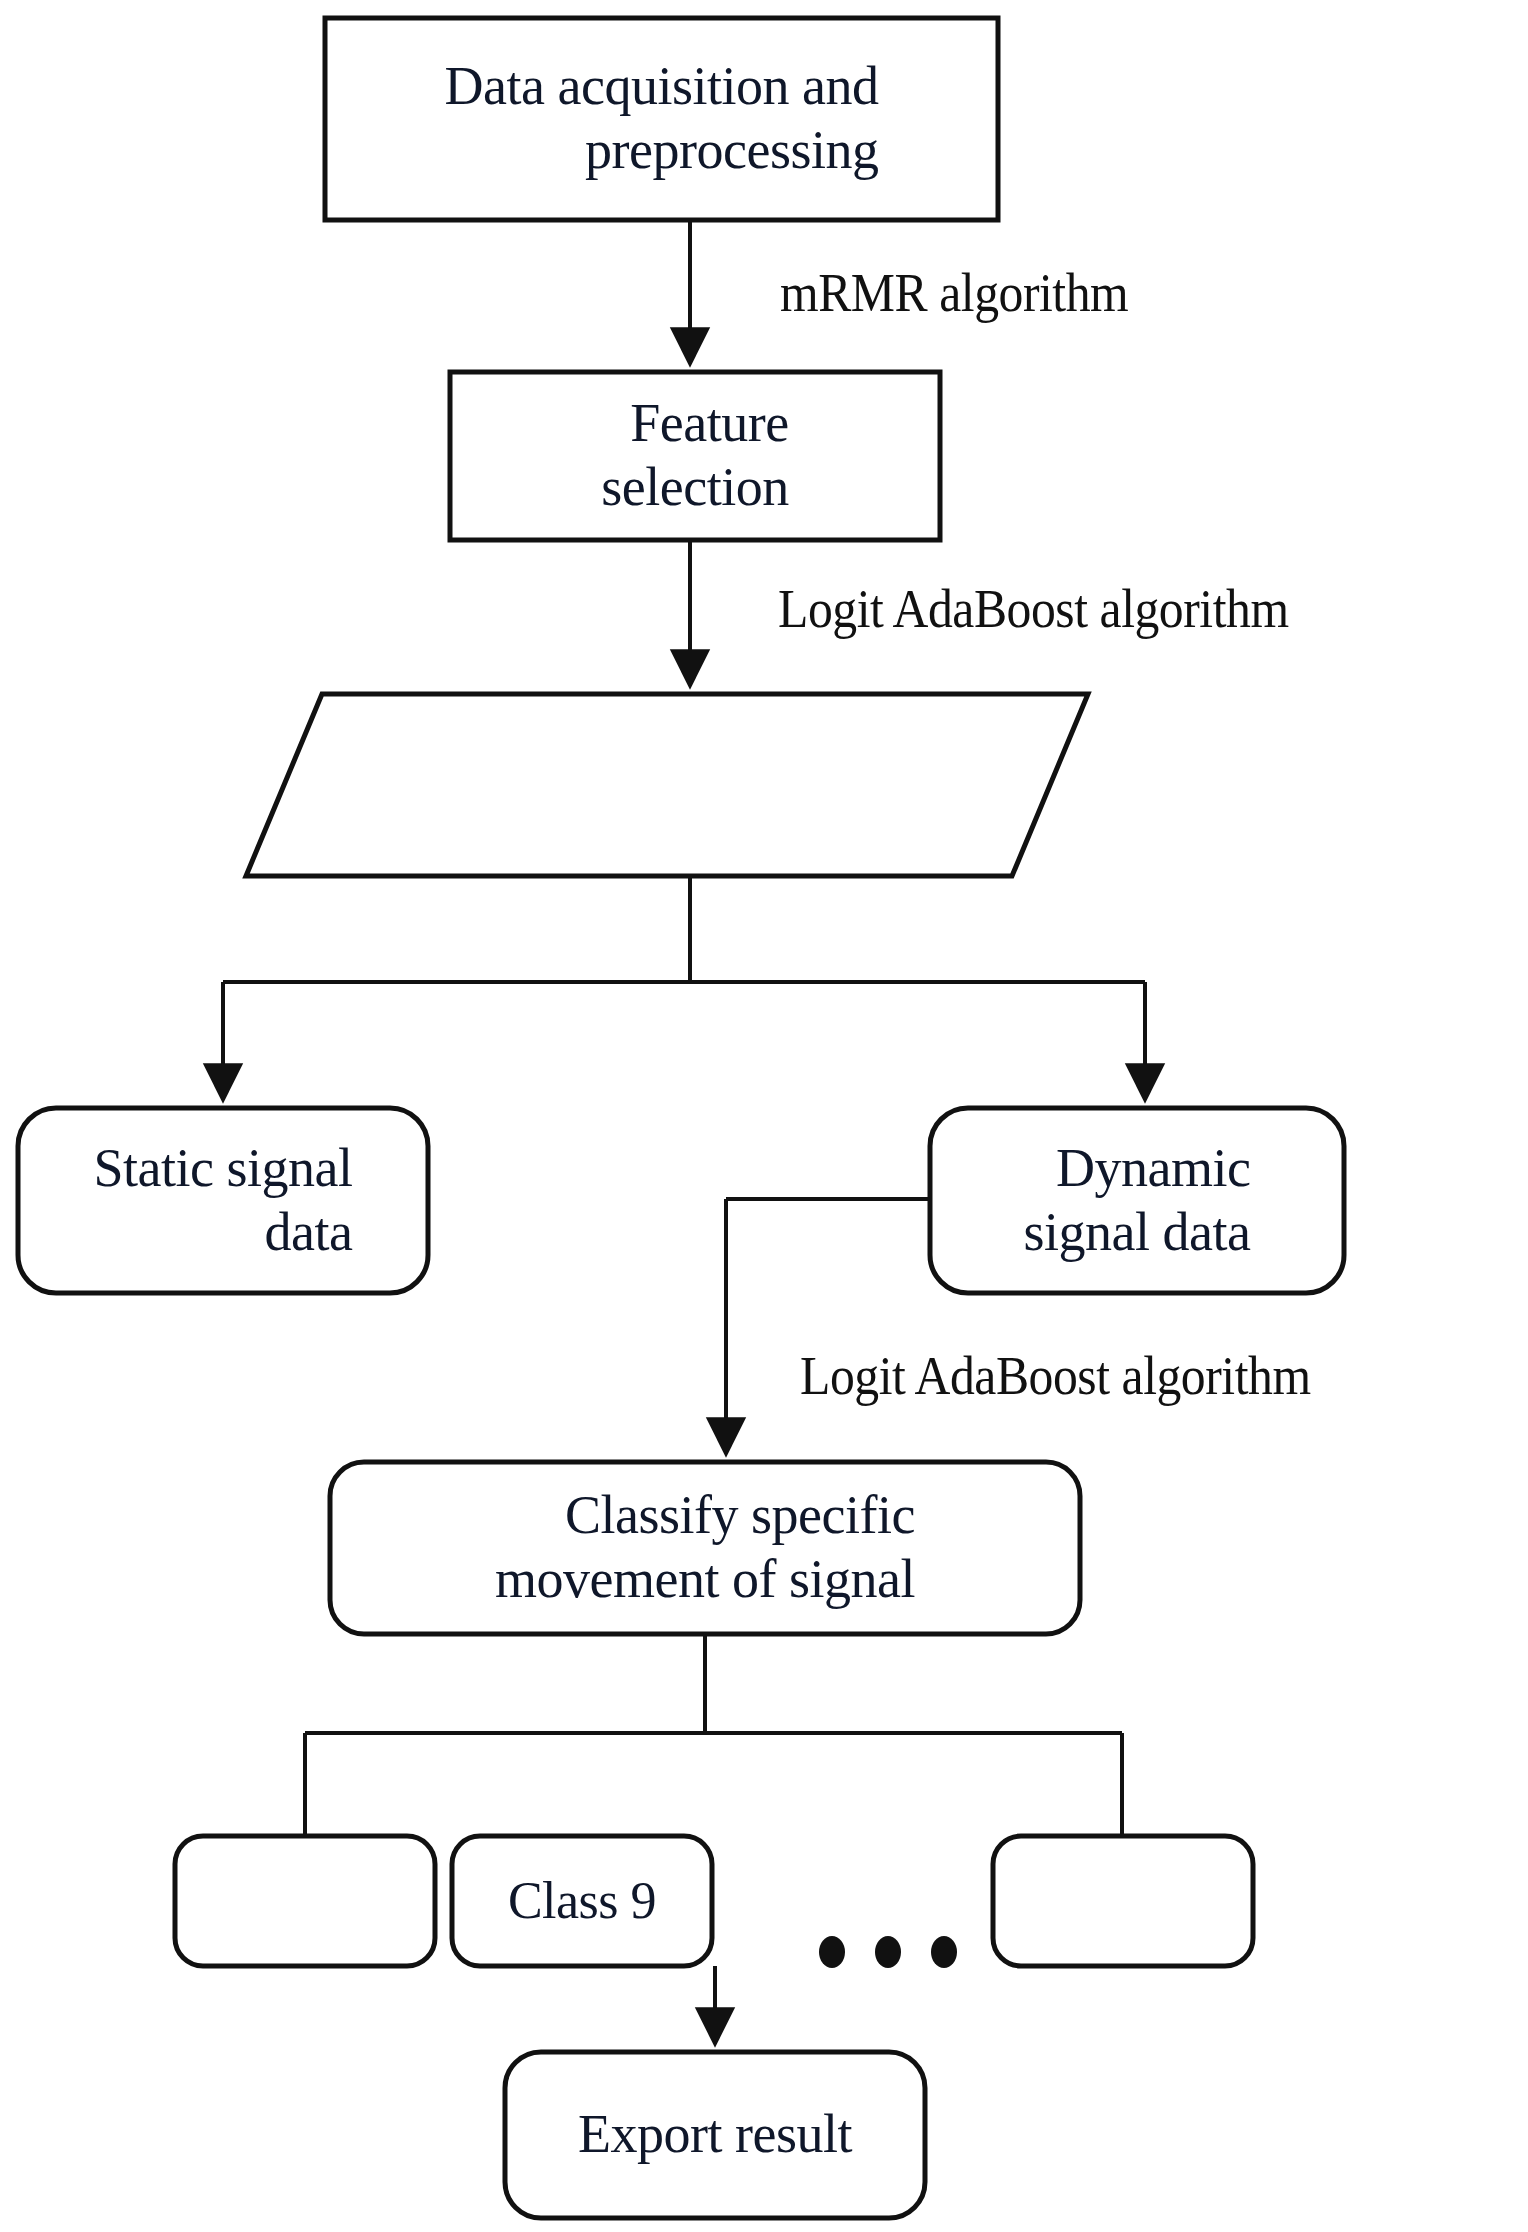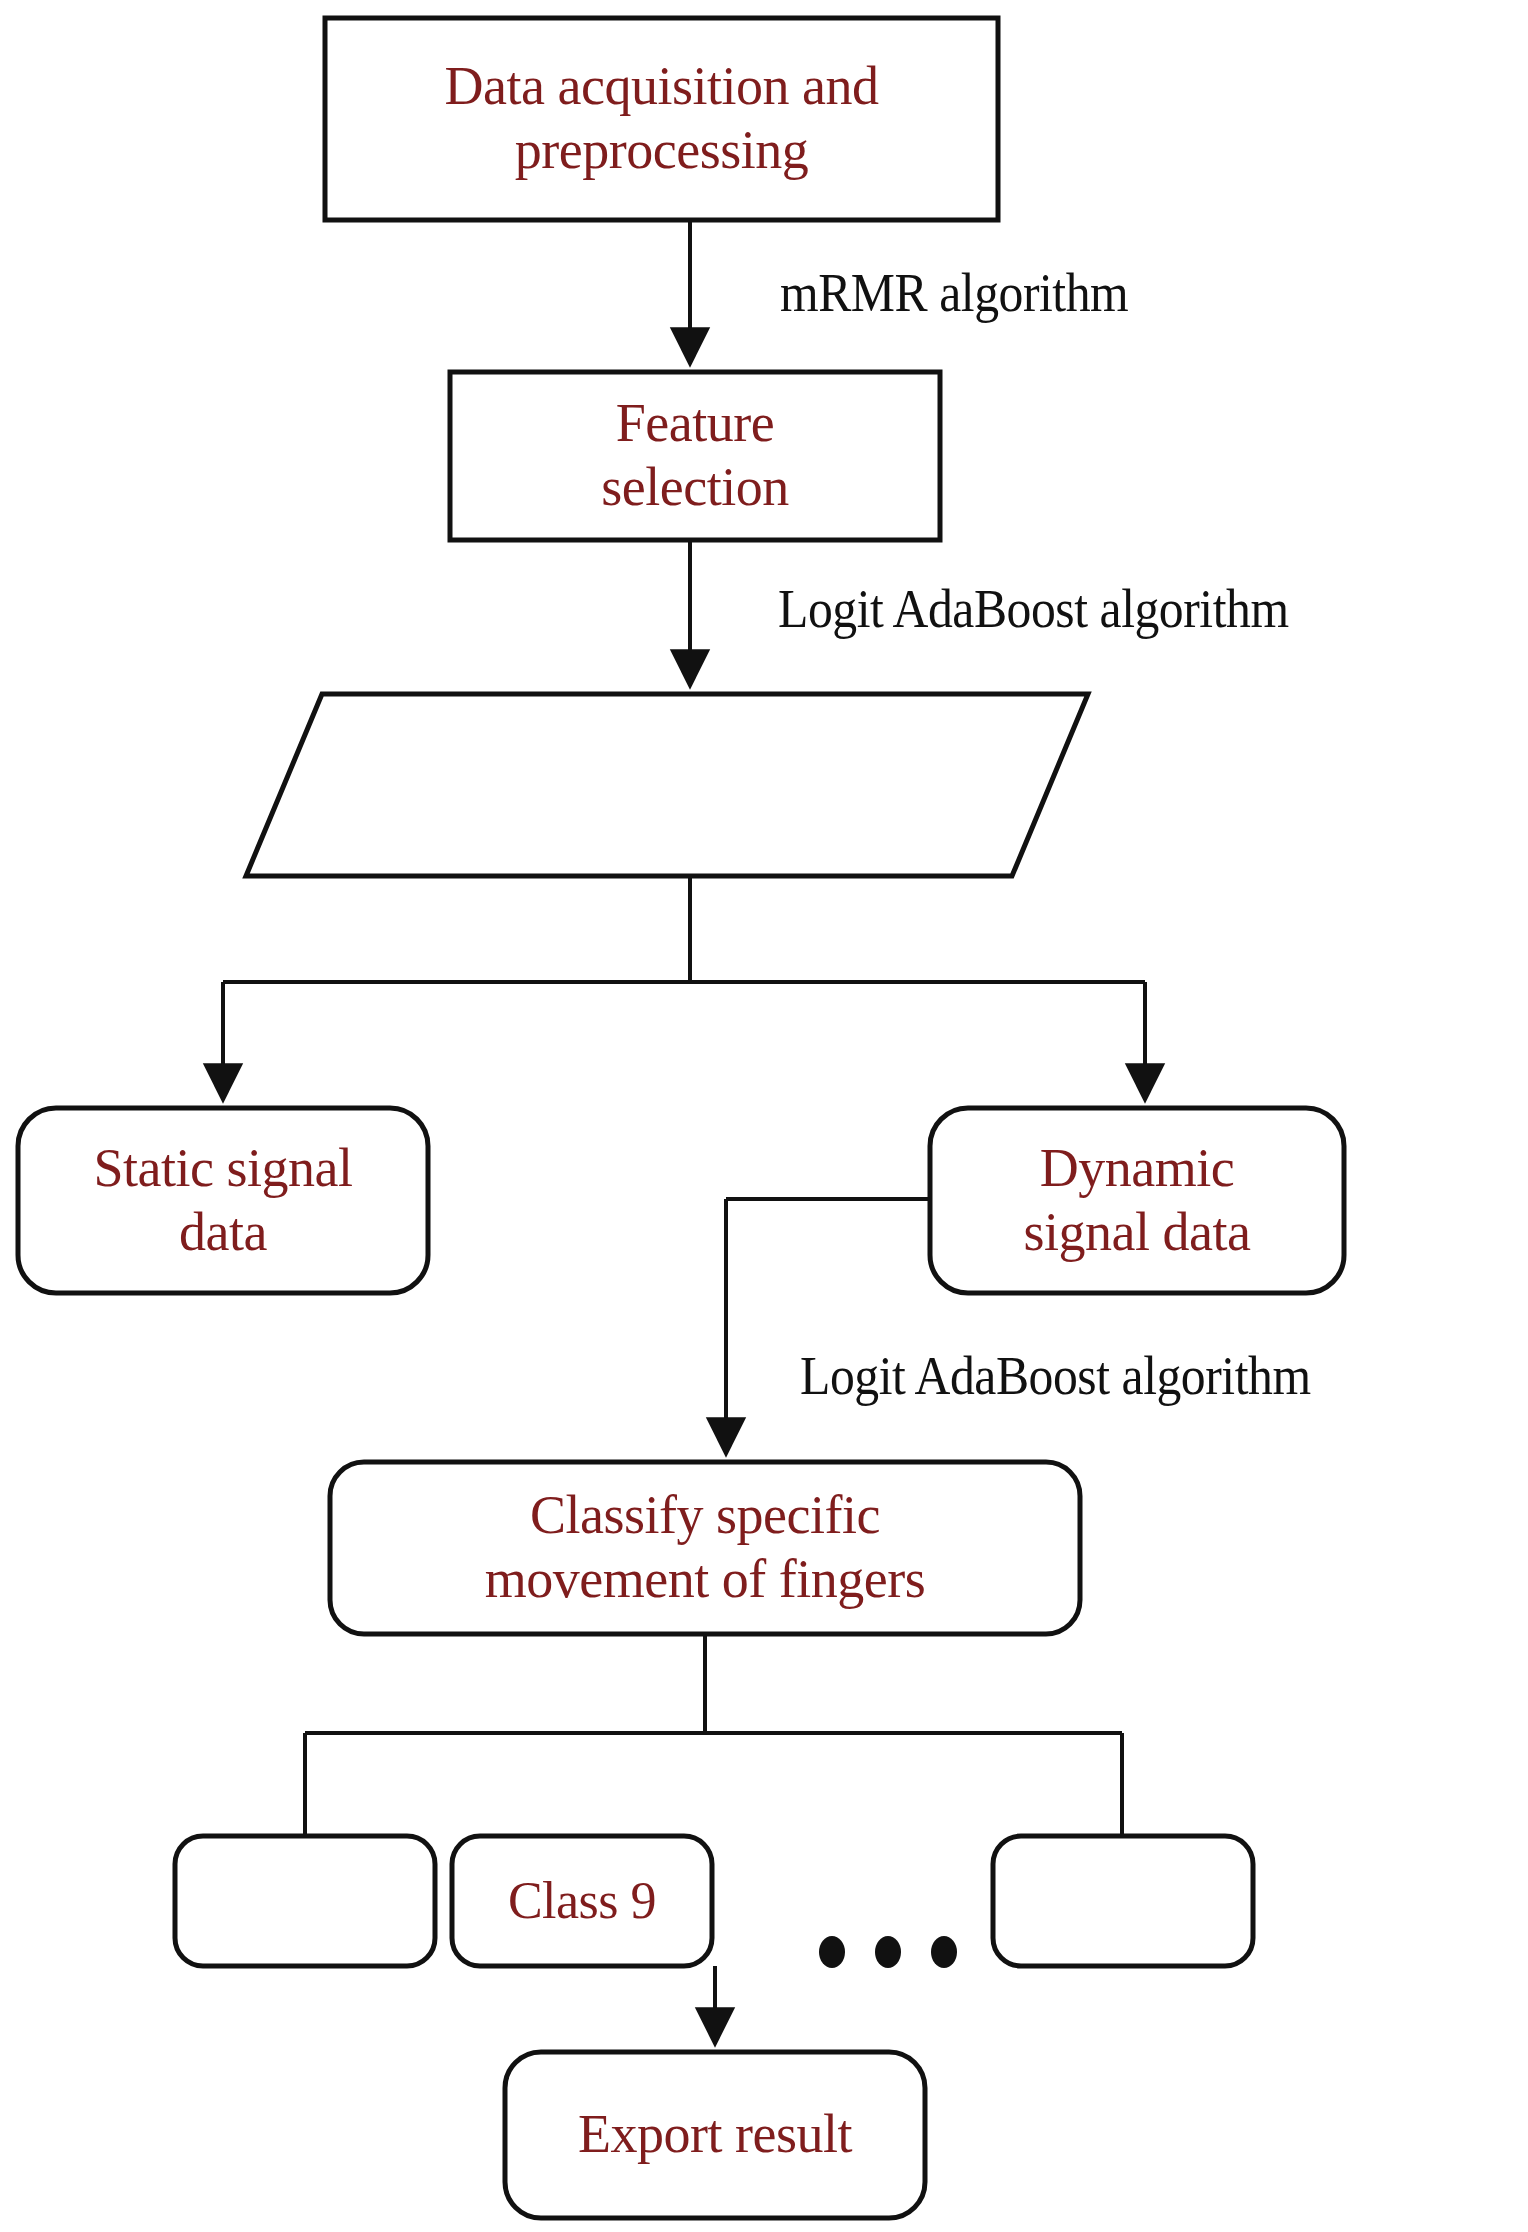--- a/index.html
+++ b/index.html
@@ -22,22 +22,22 @@
     top: 0;
     left: 0;
     width: 1528px;
     height: 2232px;
   }
   .node-label {
     position: absolute;
     display: flex;
     align-items: center;
     justify-content: center;
-    text-align: center;
-    color: #7f1d1d;
+    text-align: right;
+    color: #0f172a;
     font-family: "Liberation Serif", "DejaVu Serif", serif;
     line-height: 1.18;
     letter-spacing: -0.5px;
     white-space: pre-line;
     pointer-events: none;
   }
   .edge-label {
     position: absolute;
     color: #111111;
     font-family: "Liberation Serif", "DejaVu Serif", serif;
@@ -120,21 +120,21 @@
 selection</div>
 
 
   <div class="node-label" style="left:18px; top:1108px; width:410px; height:185px; font-size:54px;">Static signal
 data</div>
 
   <div class="node-label" style="left:930px; top:1108px; width:414px; height:185px; font-size:54px;">Dynamic
 signal data</div>
 
   <div class="node-label" style="left:330px; top:1462px; width:750px; height:172px; font-size:54px;">Classify specific
-movement of fingers</div>
+movement of signal</div>
 
 
   <div class="node-label" style="left:452px; top:1836px; width:260px; height:130px; font-size:52px;">Class 9</div>
 
 
   <div class="node-label" style="left:505px; top:2052px; width:420px; height:166px; font-size:54px;">Export result</div>
 
   <div class="edge-label" style="left:780px; top:262px; font-size:54px;">mRMR algorithm</div>
 
   <div class="edge-label" style="left:778px; top:578px; font-size:54px;">Logit AdaBoost algorithm</div>

